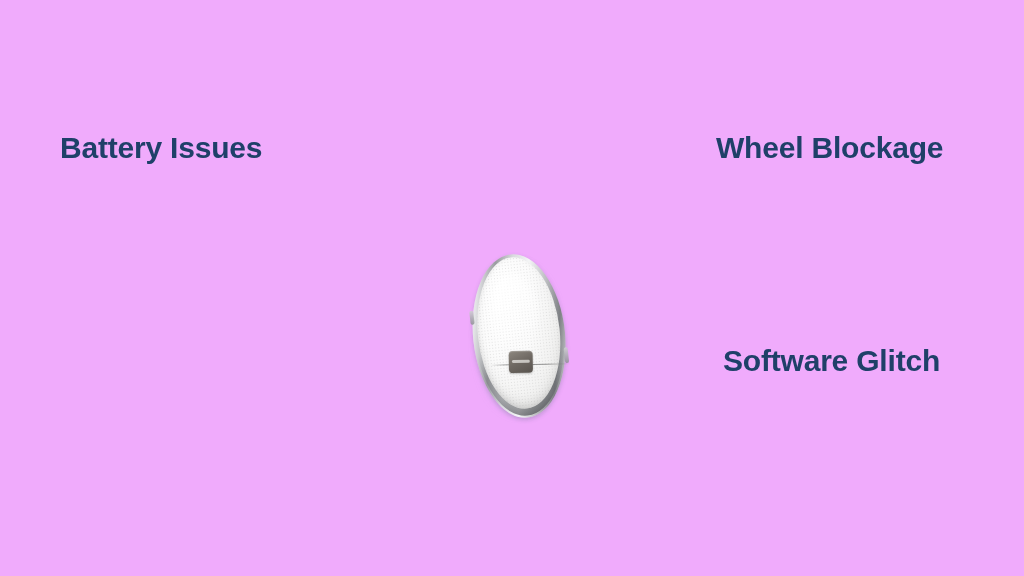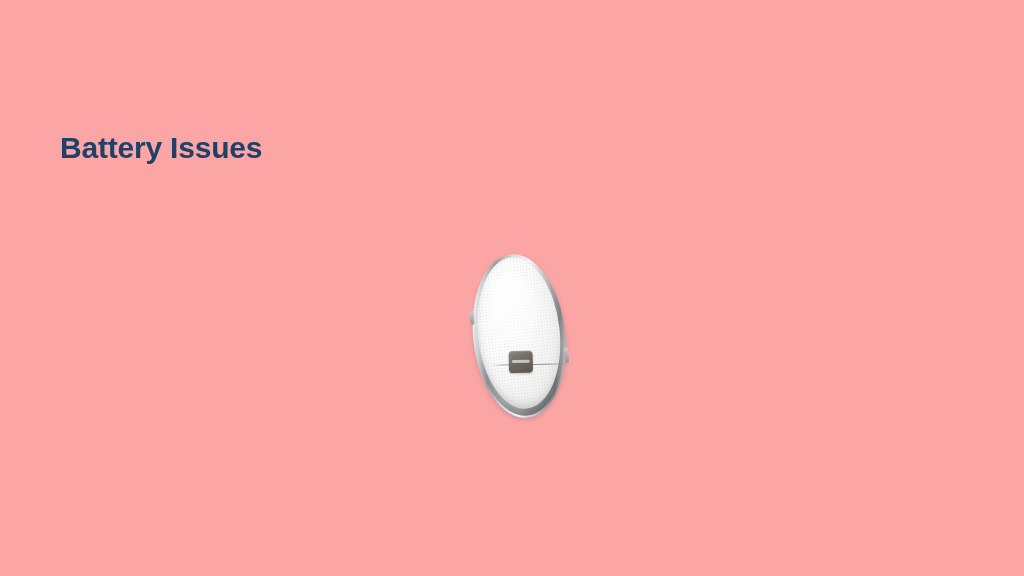--- a/index.html
+++ b/index.html
@@ -11,21 +11,21 @@
     width: 1024px;
     height: 576px;
     overflow: hidden;
     font-family: "Liberation Sans", sans-serif;
   }
 
   #slide {
     position: relative;
     width: 1024px;
     height: 576px;
-    background: #fca5a5;
+    background: #f0abfc;
   }
 
   
   .label {
     position: absolute;
     font-family: "Liberation Sans", sans-serif;
     font-weight: bold;
     font-size: 30px;
     line-height: 34px;
     letter-spacing: -0.2px;
@@ -201,22 +201,24 @@
     height: 16px;
   }
 </style>
 </head>
 <body>
 
 <div id="slide">
 
   <div class="label left row-top">Battery Issues</div>
 
-
-
+  <div class="label right-tr row-top">Wheel Blockage</div>
+
+
+  <div class="label right-br row-bottom">Software Glitch</div>
 
   <div id="product">
     <div class="vac-shadow"></div>
     <div class="vac-wrap">
       <div class="vac-rim"></div>
       <div class="vac-rim-inner"></div>
       <div class="vac-top">
         <div class="vac-texture"></div>
         <div class="vac-gloss"></div>
         <div class="vac-seam"></div>

